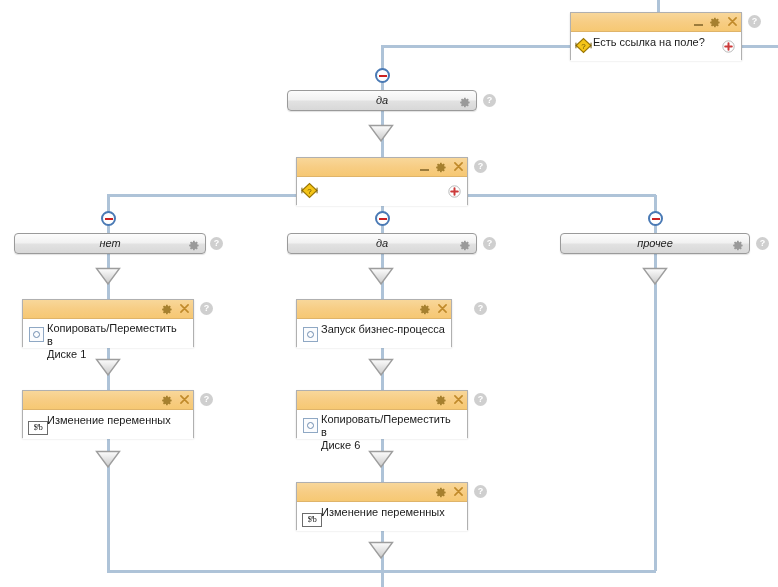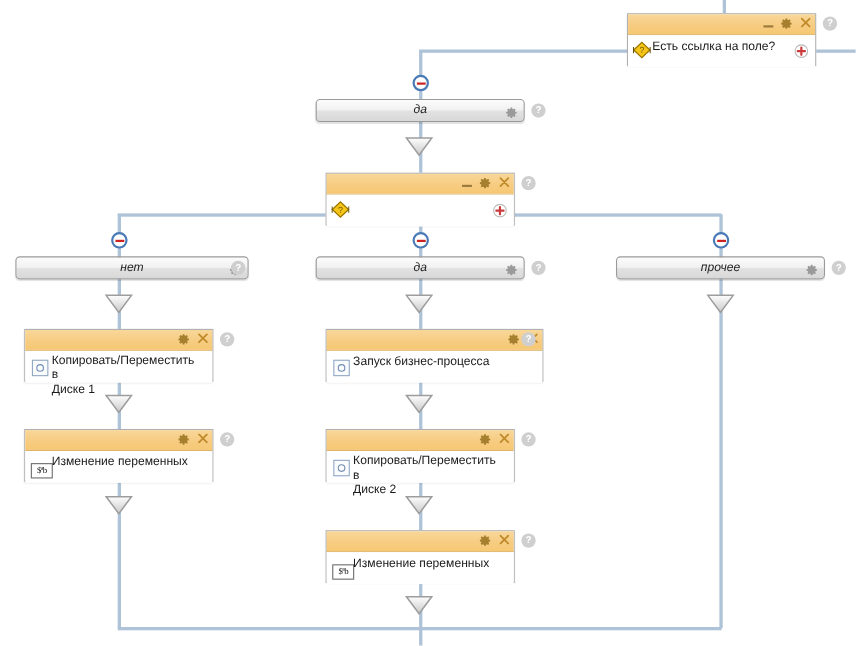--- a/index.html
+++ b/index.html
@@ -203,21 +203,21 @@
       <i></i>
     </div>
     <div class="pill" style="left: 287px; top: 90px; width: 190px;">
       <div class="pl">да</div>
       <span class="gear"><svg class="gearicon" viewBox="0 0 16 16">
           <path fill="#9a9a9a" d="M8 5.4a2.6 2.6 0 100 5.2 2.6 2.6 0 000-5.2zm0 4a1.4 1.4 0 110-2.8 1.4 1.4 0 010 2.8z"></path>
           <path fill="#9a9a9a" d="M14 9.1v-2.2l-1.8-.3a4.6 4.6 0 00-.5-1.2l1.1-1.5-1.6-1.6-1.5 1.1a4.6 4.6 0 00-1.2-.5L8.2 1.1H6l-.3 1.8c-.43.1-.83.27-1.2.5L3 2.3 1.4 3.9l1.1 1.5c-.23.37-.4.77-.5 1.2L.2 6.9v2.2l1.8.3c.1.43.27.83.5 1.2L1.4 12.1l1.6 1.6 1.5-1.1c.37.23.77.4 1.2.5l.3 1.8h2.2l.3-1.8c.43-.1.83-.27 1.2-.5l1.5 1.1 1.6-1.6-1.1-1.5c.23-.37.4-.77.5-1.2L14 9.1z"></path>
         </svg></span>
     </div>
     <div class="help" style="left: 483px; top: 94px;">?</div>
-    <div class="pill" style="left: 14px; top: 233px; width: 212px;">
+    <div class="pill" style="left: 14px; top: 233px; width: 192px;">
       <div class="pl">нет</div>
       <span class="gear"><svg class="gearicon" viewBox="0 0 16 16">
           <path fill="#9a9a9a" d="M8 5.4a2.6 2.6 0 100 5.2 2.6 2.6 0 000-5.2zm0 4a1.4 1.4 0 110-2.8 1.4 1.4 0 010 2.8z"></path>
           <path fill="#9a9a9a" d="M14 9.1v-2.2l-1.8-.3a4.6 4.6 0 00-.5-1.2l1.1-1.5-1.6-1.6-1.5 1.1a4.6 4.6 0 00-1.2-.5L8.2 1.1H6l-.3 1.8c-.43.1-.83.27-1.2.5L3 2.3 1.4 3.9l1.1 1.5c-.23.37-.4.77-.5 1.2L.2 6.9v2.2l1.8.3c.1.43.27.83.5 1.2L1.4 12.1l1.6 1.6 1.5-1.1c.37.23.77.4 1.2.5l.3 1.8h2.2l.3-1.8c.43-.1.83-.27 1.2-.5l1.5 1.1 1.6-1.6-1.1-1.5c.23-.37.4-.77.5-1.2L14 9.1z"></path>
         </svg></span>
     </div>
     <div class="help" style="left: 210px; top: 237px;">?</div>
     <div class="pill" style="left: 287px; top: 233px; width: 190px;">
       <div class="pl">да</div>
       <span class="gear"><svg class="gearicon" viewBox="0 0 16 16">
@@ -322,21 +322,21 @@
         </div>
       </div>
       <div class="body" style="height: 29px;">
         <div class="tyicon" style="left: 5px; top: 11px;">
           <div class="ic-var">$ªb</div>
         </div>
         <div class="label" style="left: 24px; top: 4px; width: 132px;">Изменение переменных</div>
       </div>
     </div>
     <div class="help" style="left: 200px; top: 393px;">?</div>
-    <div class="nbox" style="left: 296px; top: 299px; width: 198px; height: 48px;">
+    <div class="nbox" style="left: 296px; top: 299px; width: 156px; height: 48px;">
       <div class="hdr">
         <div class="btns">
           <span class="minibtn"><svg class="gearicon" viewBox="0 0 16 16">
               <path fill="#a6802f" d="M8 5.4a2.6 2.6 0 100 5.2 2.6 2.6 0 000-5.2zm0 4a1.4 1.4 0 110-2.8 1.4 1.4 0 010 2.8z"></path>
               <path fill="#a6802f" d="M14 9.1v-2.2l-1.8-.3a4.6 4.6 0 00-.5-1.2l1.1-1.5-1.6-1.6-1.5 1.1a4.6 4.6 0 00-1.2-.5L8.2 1.1H6l-.3 1.8c-.43.1-.83.27-1.2.5L3 2.3 1.4 3.9l1.1 1.5c-.23.37-.4.77-.5 1.2L.2 6.9v2.2l1.8.3c.1.43.27.83.5 1.2L1.4 12.1l1.6 1.6 1.5-1.1c.37.23.77.4 1.2.5l.3 1.8h2.2l.3-1.8c.43-.1.83-.27 1.2-.5l1.5 1.1 1.6-1.6-1.1-1.5c.23-.37.4-.77.5-1.2L14 9.1z"></path>
             </svg></span>
           <span class="minibtn"><svg class="xmark" viewBox="0 0 10 10">
               <path stroke="#c08a2a" stroke-width="1.8" stroke-linecap="round" d="M1 1 L9 9 M9 1 L1 9"></path>
             </svg></span>
         </div>
@@ -362,21 +362,21 @@
               <path stroke="#c08a2a" stroke-width="1.8" stroke-linecap="round" d="M1 1 L9 9 M9 1 L1 9"></path>
             </svg></span>
         </div>
       </div>
       <div class="body" style="height: 29px;">
         <div class="tyicon" style="left: 6px; top: 8px;">
           <div class="ic-square">
             <i></i>
           </div>
         </div>
-        <div class="label" style="left: 24px; top: 3px; width: 132px;">Копировать/Переместить в<div>Диске 2</div></div>
+        <div class="label" style="left: 24px; top: 3px; width: 132px;">Копировать/Переместить в<div>Диске 6</div></div>
       </div>
     </div>
     <div class="help" style="left: 474px; top: 393px;">?</div>
     <div class="nbox" style="left: 296px; top: 482px; width: 172px; height: 48px;">
       <div class="hdr">
         <div class="btns">
           <span class="minibtn"><svg class="gearicon" viewBox="0 0 16 16">
               <path fill="#a6802f" d="M8 5.4a2.6 2.6 0 100 5.2 2.6 2.6 0 000-5.2zm0 4a1.4 1.4 0 110-2.8 1.4 1.4 0 010 2.8z"></path>
               <path fill="#a6802f" d="M14 9.1v-2.2l-1.8-.3a4.6 4.6 0 00-.5-1.2l1.1-1.5-1.6-1.6-1.5 1.1a4.6 4.6 0 00-1.2-.5L8.2 1.1H6l-.3 1.8c-.43.1-.83.27-1.2.5L3 2.3 1.4 3.9l1.1 1.5c-.23.37-.4.77-.5 1.2L.2 6.9v2.2l1.8.3c.1.43.27.83.5 1.2L1.4 12.1l1.6 1.6 1.5-1.1c.37.23.77.4 1.2.5l.3 1.8h2.2l.3-1.8c.43-.1.83-.27 1.2-.5l1.5 1.1 1.6-1.6-1.1-1.5c.23-.37.4-.77.5-1.2L14 9.1z"></path>
             </svg></span>

